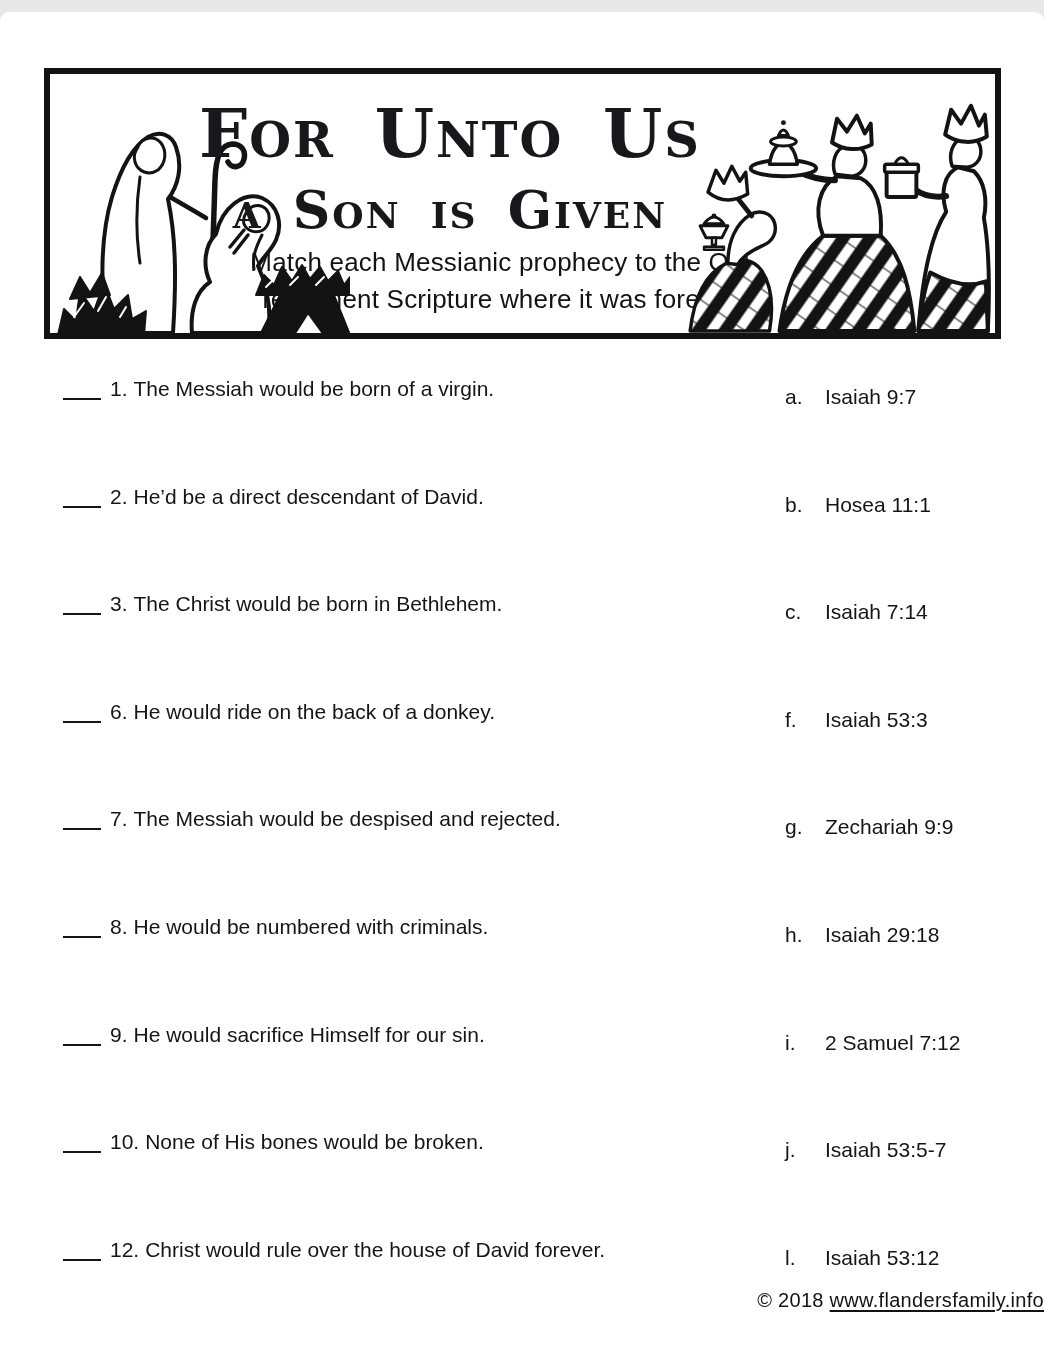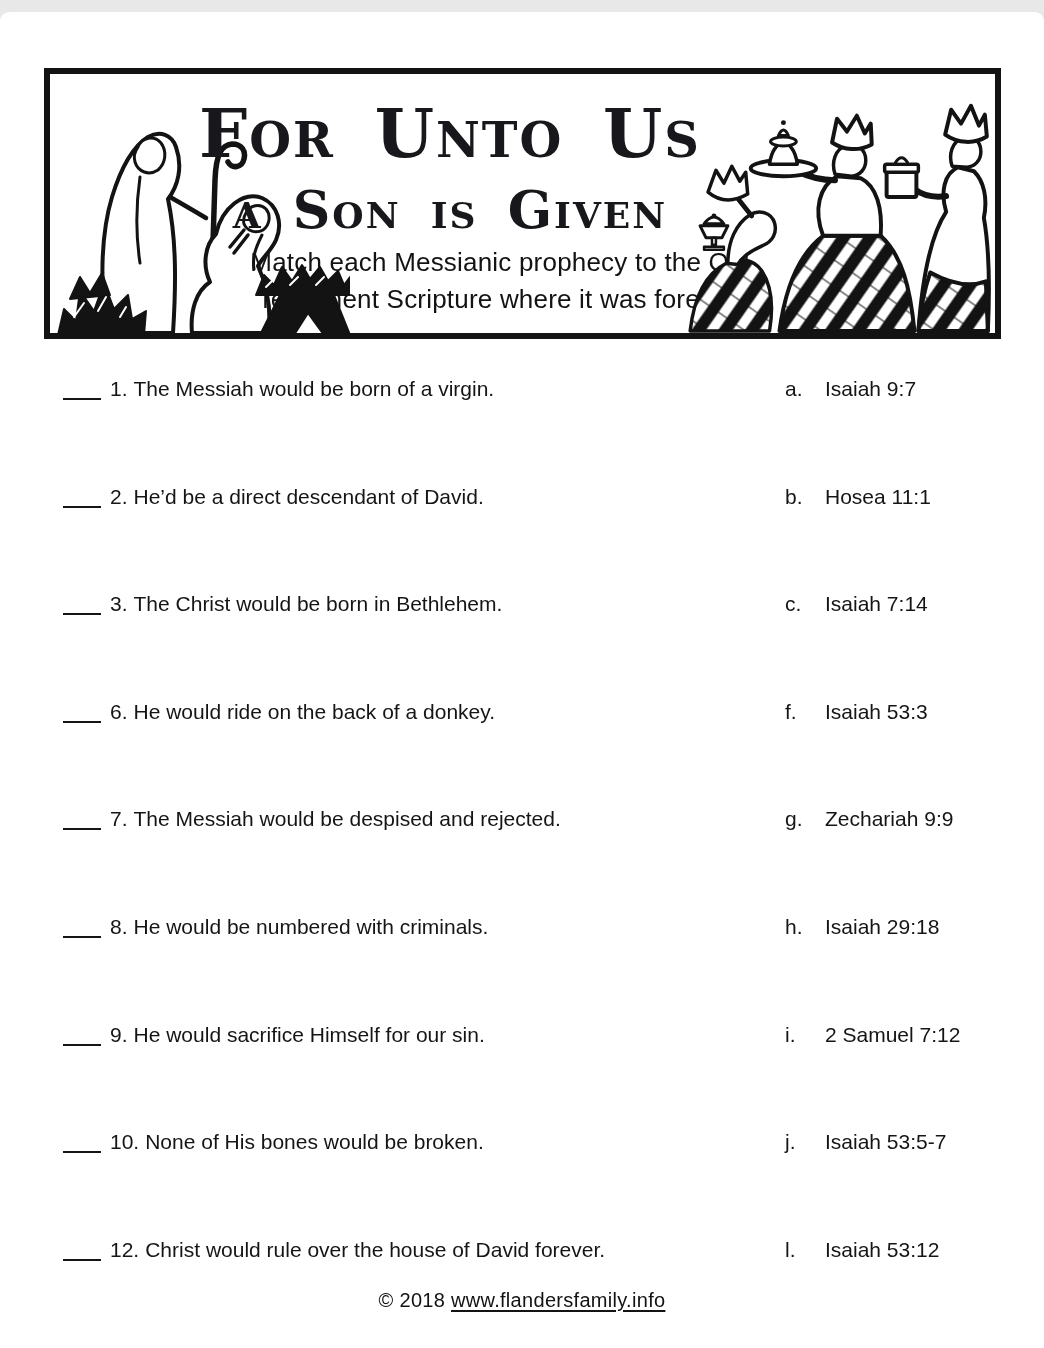--- a/index.html
+++ b/index.html
@@ -50,27 +50,27 @@
     display:grid; grid-auto-rows:79.6px;gap:28px;
   }
   .row { position:relative; font-size:21px; line-height:26px; white-space:nowrap; }
   .blank {
     display:inline-block; width:38px; height:20px;
     border-bottom:2px solid #151515;
     position:relative; top:4px;
     margin-right:9px;
   }
   .q-num { margin-right:6px; }
-  .answer { position:absolute; left:722px; top:0; }
+  .answer { position:absolute; left:722px; top:8px; }
   .a-letter { display:inline-block; width:40px; }
 
   
   .footer {
     position:absolute; top:1277px; left:0; width:100%;
-    text-align:center; font-size:20px; letter-spacing:0.3px;
+    text-align:right; font-size:20px; letter-spacing:0.3px;
     color:#131313;
   }
   .site-link {
     color:#131313; text-decoration:underline; text-underline-offset:3px;
     cursor:pointer;
   }
 </style>
 </head>
 <body>
 

